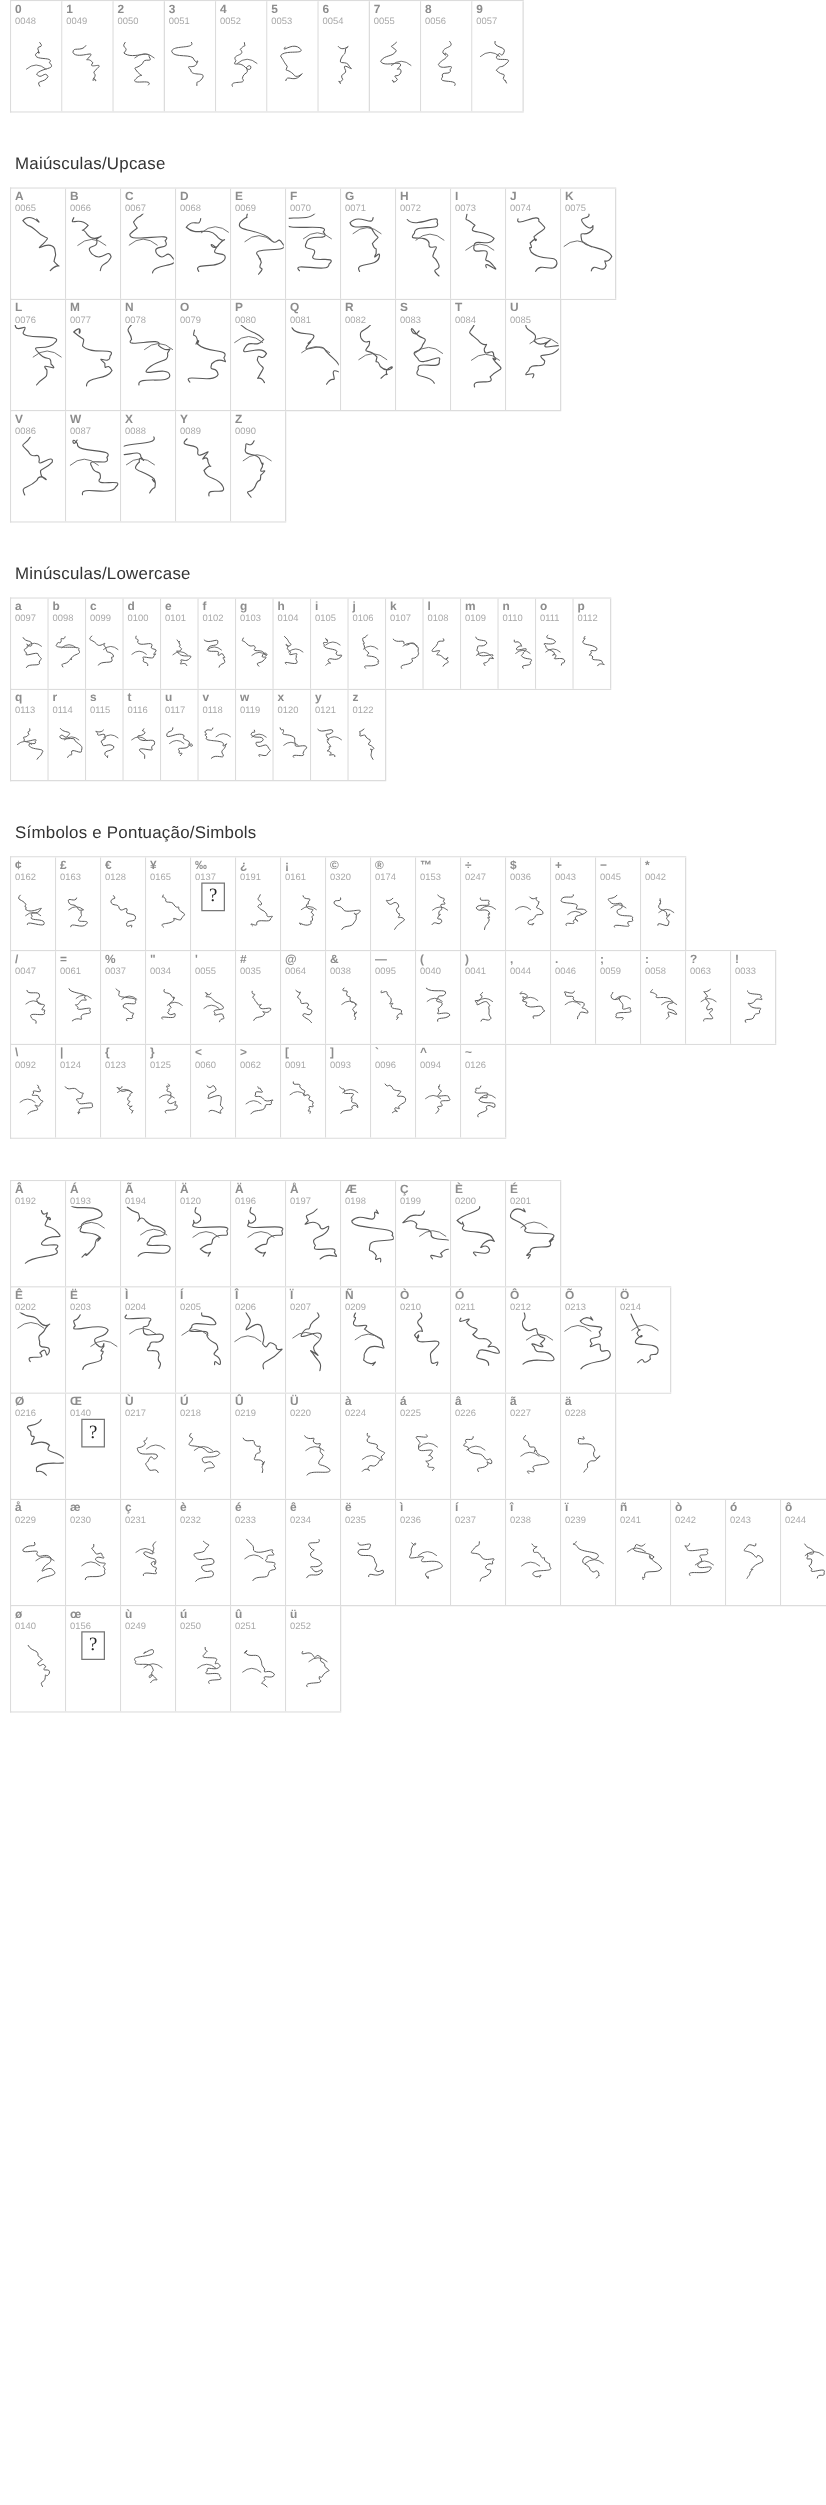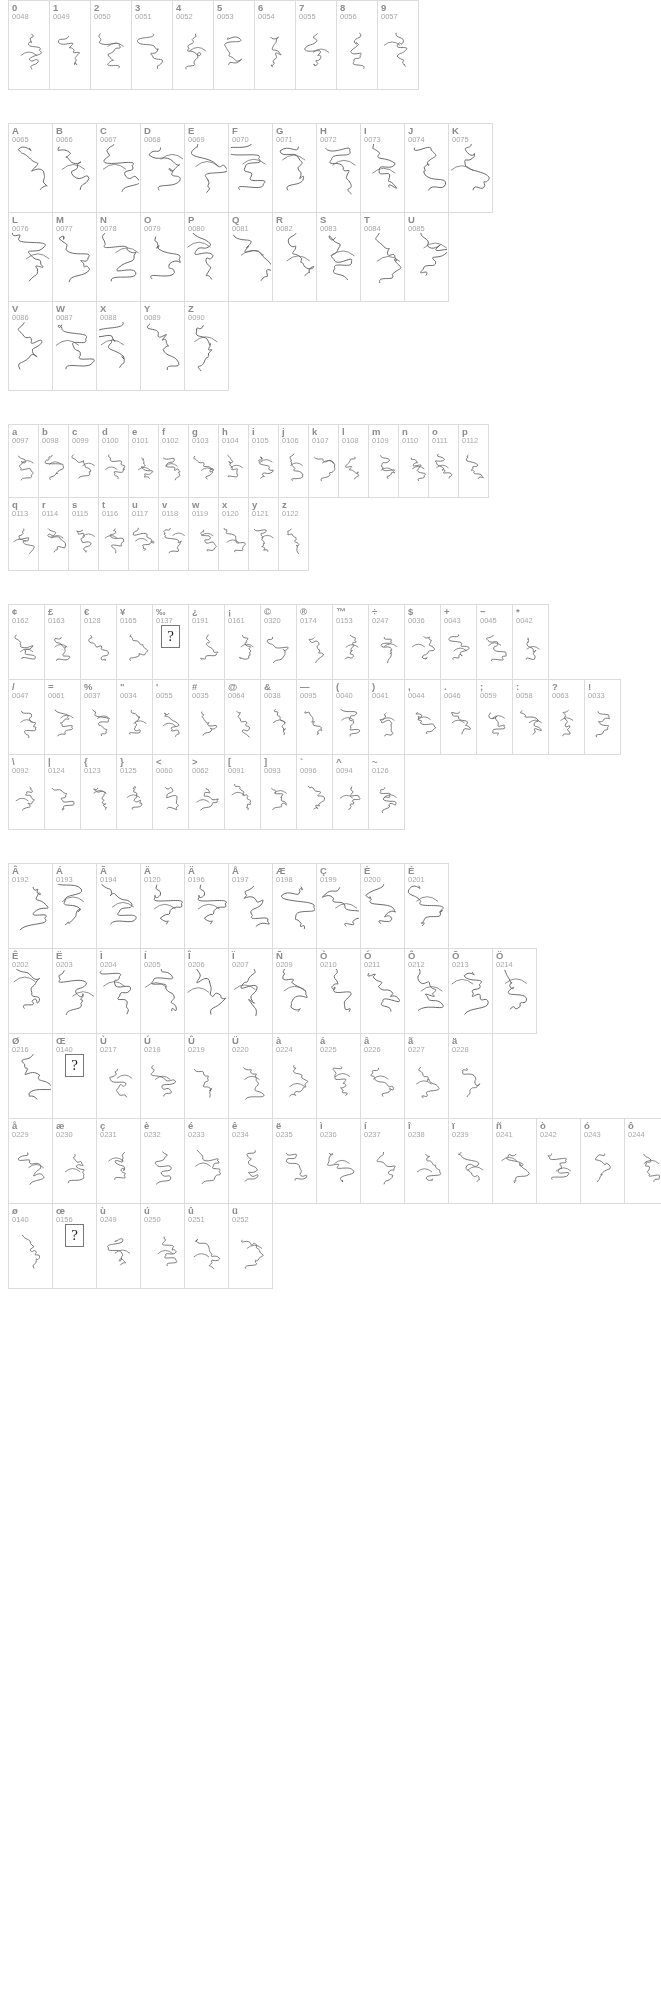--- a/index.html
+++ b/index.html
@@ -197,20 +197,21 @@
                 <svg width="37" height="62" viewBox="0 0 37 62">
                   <path d="M 25.2 45.4 C 22.5 39.8 26.3 47.3 22.6 41.7 C 24.9 36.2 22.2 40.7 17.0 35.2 C 21.9 29.6 19.6 35.0 25.6 29.4 C 31.6 23.8 14.0 29.3 17.6 23.8 C 21.1 18.2 20.3 26.8 23.0 21.2 C 26.2 15.7 14.0 17.7 16.0 12.1" fill="none" stroke="#5a5a5a" stroke-width="0.80" stroke-linecap="round"></path>
                   <path d="M 4.3 24.2 Q 12.1 17.4 19.9 24.2" fill="none" stroke="#6a6a6a" stroke-width="0.75" stroke-linecap="round"></path>
                 </svg>
               </div>
             </div>
           </div>
         </div>
       </div>
       <div class="section">
+        <div class="section-title">Maiúsculas/Upcase</div>
         <div class="rows">
           <div class="row">
             <div class="cell" style="width: 44px; height: 88px;">
               <div class="labels">
                 <span class="glyph-name">A</span>
                 <span class="glyph-code">0065</span>
               </div>
               <div class="glyph-art">
                 <svg width="40" height="62" viewBox="0 0 40 62">
                   <path d="M 29.2 45.5 C 36.5 37.5 39.1 46.1 32.2 38.1 C 33.9 30.0 33.9 35.9 32.7 27.9 C 28.1 19.9 14.8 32.3 23.2 24.3 C 30.8 16.3 25.5 21.9 18.4 13.9 C 9.5 5.9 14.3 13.5 7.3 5.5 C 14.2 -2.5 24.4 12.3 18.4 4.2" fill="none" stroke="#5a5a5a" stroke-width="0.90" stroke-linecap="round"></path>
@@ -513,20 +514,21 @@
                 <svg width="40" height="62" viewBox="0 0 40 62">
                   <path d="M 13.9 48.8 C 7.2 40.8 14.0 47.8 17.3 39.8 C 20.0 31.7 21.4 39.2 21.6 31.2 C 30.5 23.1 17.5 32.5 22.9 24.5 C 23.1 16.4 24.6 27.9 21.5 19.8 C 19.8 11.8 6.5 17.2 9.6 9.2 C 9.2 1.2 13.0 11.6 16.3 3.6" fill="none" stroke="#5a5a5a" stroke-width="0.90" stroke-linecap="round"></path>
                   <path d="M 7.5 19.6 Q 18.7 9.8 30.0 19.6" fill="none" stroke="#6a6a6a" stroke-width="0.75" stroke-linecap="round"></path>
                 </svg>
               </div>
             </div>
           </div>
         </div>
       </div>
       <div class="section">
+        <div class="section-title">Minúsculas/Lowercase</div>
         <div class="rows">
           <div class="row">
             <div class="cell" style="width: 30px; height: 72px;">
               <div class="labels">
                 <span class="glyph-name">a</span>
                 <span class="glyph-code">0097</span>
               </div>
               <div class="glyph-art">
                 <svg width="26" height="46" viewBox="0 0 26 46">
                   <path d="M 10.1 35.0 C 11.4 30.9 22.5 34.9 20.3 30.7 C 22.6 26.6 22.9 29.2 19.6 25.0 C 20.5 20.9 7.3 27.7 10.2 23.5 C 7.0 19.4 8.0 21.9 11.9 17.8 C 7.3 13.6 14.4 20.7 14.4 16.6 C 14.5 12.5 9.7 15.3 7.5 11.1" fill="none" stroke="#5a5a5a" stroke-width="0.80" stroke-linecap="round"></path>
@@ -830,20 +832,21 @@
               <div class="glyph-art">
                 <svg width="26" height="46" viewBox="0 0 26 46">
                   <path d="M 17.4 35.5 C 14.8 31.3 16.1 32.7 16.3 28.5 C 15.3 24.4 14.8 30.8 18.1 26.7 C 15.5 22.6 11.5 25.3 15.3 21.1 C 13.7 17.0 16.3 21.8 11.7 17.6 C 11.6 13.5 5.3 19.4 7.1 15.3 C 6.8 11.1 5.4 15.3 10.2 11.2" fill="none" stroke="#5a5a5a" stroke-width="0.80" stroke-linecap="round"></path>
                 </svg>
               </div>
             </div>
           </div>
         </div>
       </div>
       <div class="section">
+        <div class="section-title">Símbolos e Pontuação/Simbols</div>
         <div class="rows">
           <div class="row">
             <div class="cell" style="width: 36px; height: 74px;">
               <div class="labels">
                 <span class="glyph-name">¢</span>
                 <span class="glyph-code">0162</span>
               </div>
               <div class="glyph-art">
                 <svg width="32" height="48" viewBox="0 0 32 48">
                   <path d="M 10.9 33.7 C 9.3 29.4 25.1 36.9 24.3 32.6 C 25.1 28.2 10.3 31.3 14.8 27.0 C 11.6 22.7 19.4 26.2 21.1 21.9 C 25.5 17.6 14.4 25.8 9.5 21.5 C 10.8 17.2 7.7 21.8 9.7 17.5 C 7.1 13.1 1.1 14.5 5.2 10.1" fill="none" stroke="#5a5a5a" stroke-width="0.80" stroke-linecap="round"></path>

